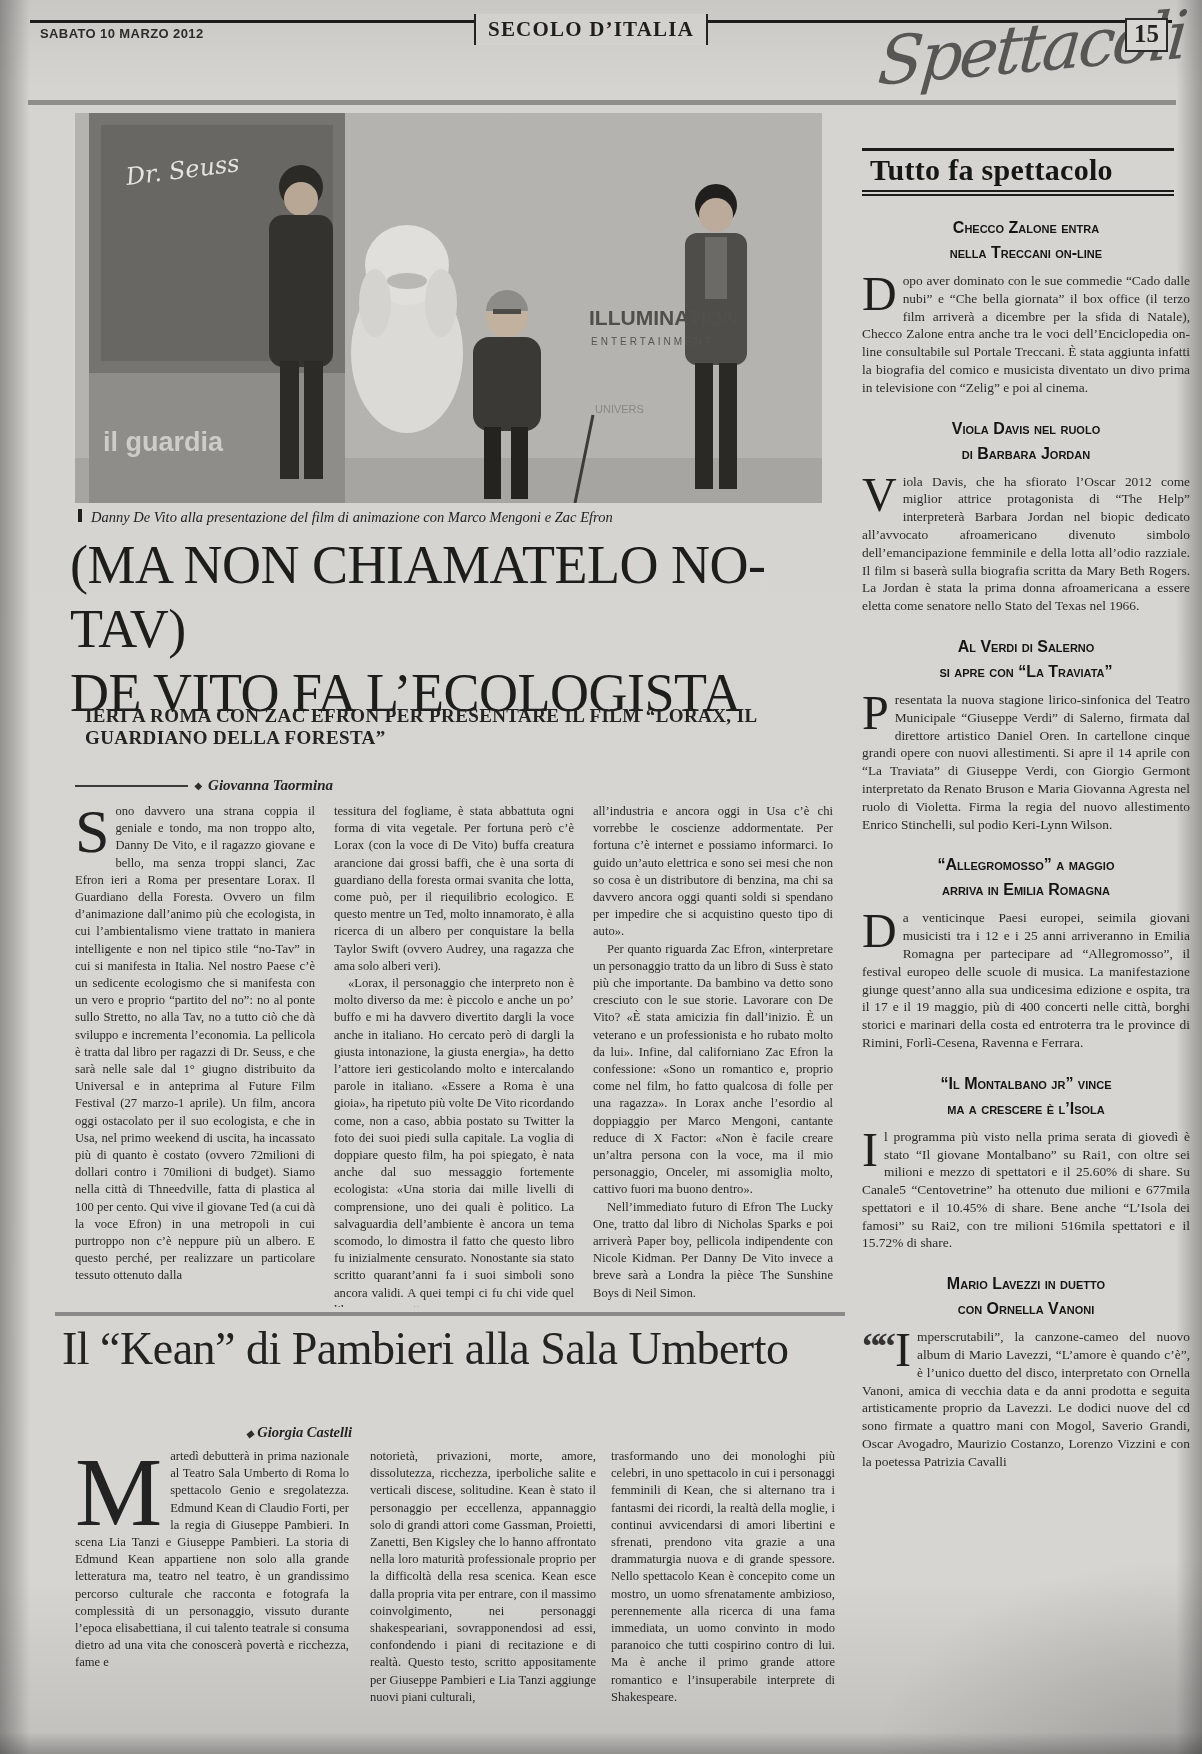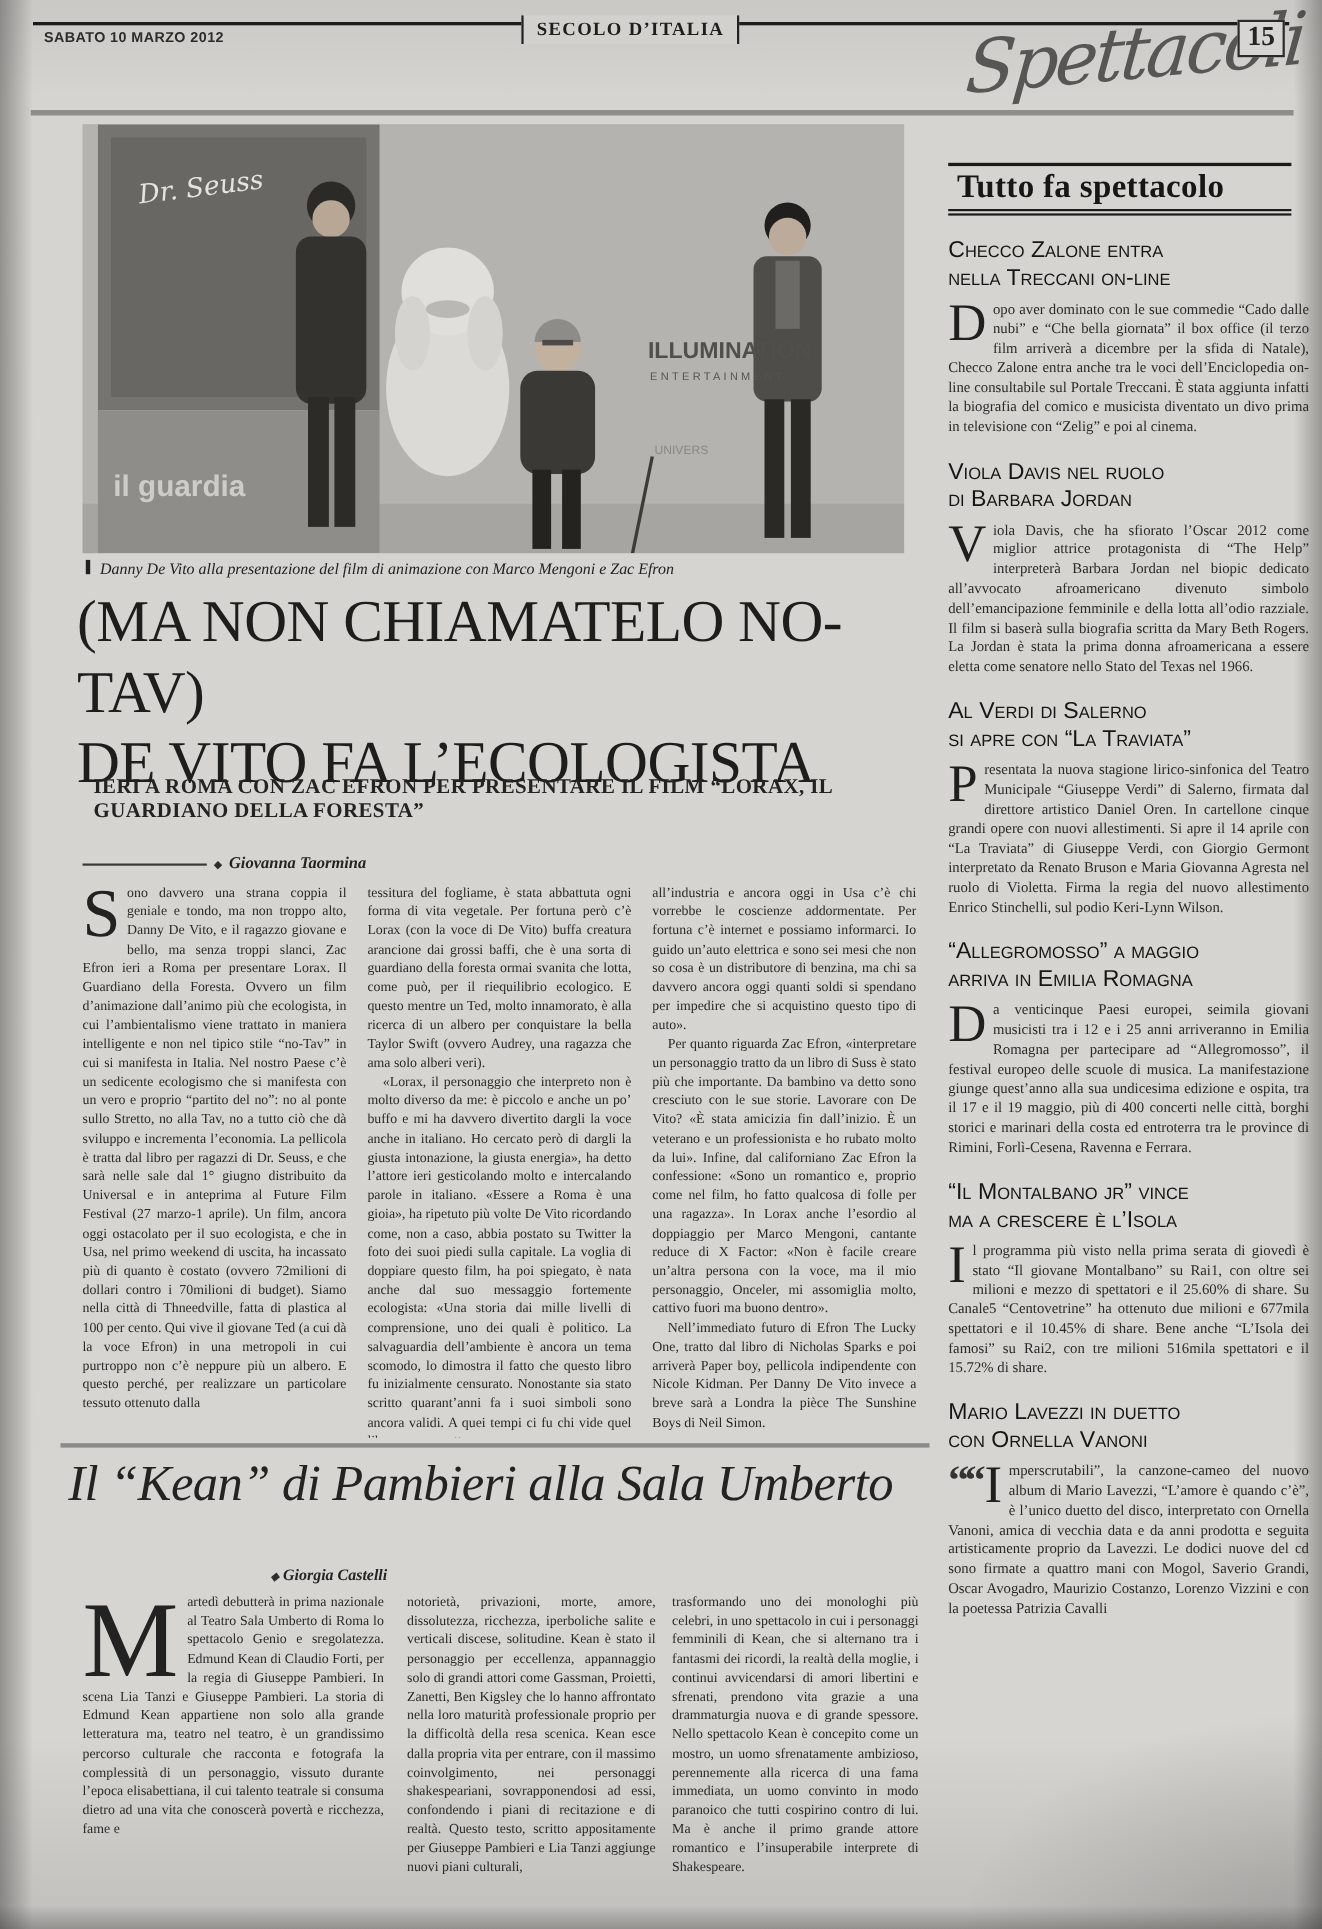--- a/index.html
+++ b/index.html
@@ -17,21 +17,21 @@
   .shade-br { right:0; bottom:0; width:330px; height:200px;
      background:radial-gradient(ellipse at 100% 100%, rgba(40,40,38,.22), rgba(40,40,38,0) 70%); }
 
   
   .rule-black { position:absolute; left:30px; top:20px; width:1142px; height:3px; background:#1c1c1a; }
   .rule-gray  { position:absolute; left:28px; top:100px; width:1148px; height:5px; background:#8f8e8b; }
   .date { position:absolute; left:40px; top:26px; font-family:"Liberation Sans",sans-serif;
           font-weight:700; font-size:13px; letter-spacing:.4px; color:#2c2c2a;text-align:right; }
   .masthead { position:absolute; left:474px; top:14px; padding:3px 12px;
           border-left:2px solid #222; border-right:2px solid #222; background:#d2d1cd;
-          font-weight:700; font-size:17px; letter-spacing:1.2px; color:#1e1e1c; }
+          font-weight:700; font-size:21px; letter-spacing:1.2px; color:#1e1e1c; }
   .script-section { position:absolute; left:878px; top:10px; width:310px;
           font-family:"DejaVu Serif", serif; font-style:italic; font-size:66px;
           color:#474644; transform:rotate(-5deg) skewX(-10deg); letter-spacing:-3px; opacity:.88; }
   .pagenum { position:absolute; right:34px; top:18px; border:2px solid #2a2a28;
           padding:0 7px 2px; font-size:25px; font-weight:700; background:#d6d5d1; }
 
   
   .photo { position:absolute; left:75px; top:113px; width:747px; height:390px;
            background:#b4b3af; overflow:hidden; }
   .caption { position:absolute; left:78px; top:509px; width:744px;
@@ -55,37 +55,37 @@
   .col p { margin:0; text-indent:14px; }
   .col p.np { text-indent:0; }
   .c1 { left:0;   width:240px; }
   .c2 { left:259px; width:240px; }
   .c3 { left:518px; width:240px; }
   .dropcap-s { float:left; font-size:62px; line-height:50px; padding:3px 6px 0 0; color:#222; }
 
   
   .kean-rule { position:absolute; left:55px; top:1312px; width:790px; height:4px; background:#8b8a88; }
   .kean-headline { position:absolute; left:62px; top:1322px; width:782px;
-         font-style:italic; font-size:46px; color:#232321; letter-spacing:-.5px; }
+         font-size:46px; color:#232321; letter-spacing:-.5px; }
   .kean-byline { position:absolute; left:130px; top:1424px; width:222px; text-align:right;
          font-style:italic; font-weight:700; font-size:14.5px; }
   .kean-cols { position:absolute; left:75px; top:1448px; width:760px; height:298px; overflow:hidden; }
   .kc1 { left:0;    width:274px; }
   .kc2 { left:295px; width:226px; }
   .kc3 { left:536px; width:224px; }
   .dropcap-m { float:left; font-size:98px; line-height:80px; padding:4px 8px 0 0; color:#222; }
 
   
   .sidebar { position:absolute; left:862px; top:148px; width:328px; }
   .sb-header { width:312px; font-weight:700; font-size:30px; padding:2px 8px 3px;
         color:#161614; border-top:3px solid #1b1b19;
         border-bottom:6px double #1b1b19; letter-spacing:.3px; }
   .sb-item { margin-top:19px; }
-  .sb-title { font-family:"Liberation Sans",sans-serif; font-weight:400; font-size:21px;
-        line-height:25px; font-variant:small-caps; color:#151513; }
+  .sb-title { font-family:"Liberation Sans",sans-serif; font-weight:700; font-size:16px;
+        line-height:25px; font-variant:small-caps; color:#151513;text-align:center; }
   .sb-body { margin-top:7px; text-align:justify; font-size:13.4px; line-height:17.8px; color:#2a2a28; }
   .sb-drop { float:left; font-size:48px; line-height:39px; padding:2px 6px 0 0; color:#1f1f1d; }
   .sb-quotes { float:left; font-size:38px; line-height:28px; padding:4px 3px 0 0;
         font-weight:700; color:#333; letter-spacing:-4px; }
 </style>
 </head>
 <body>
 
 <div class="page">
 

